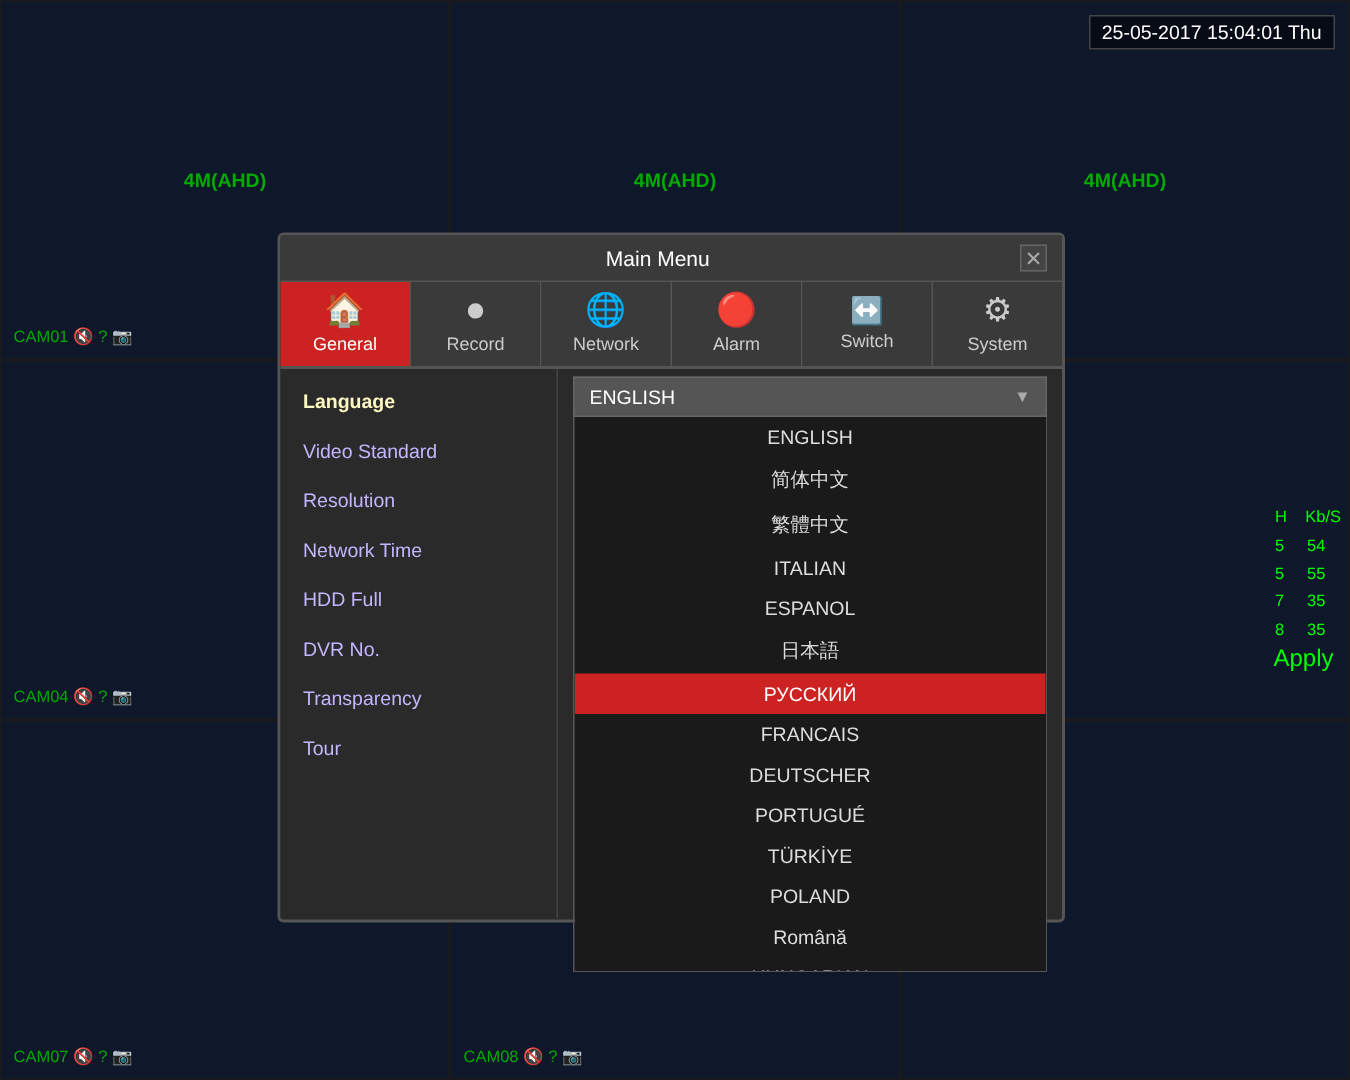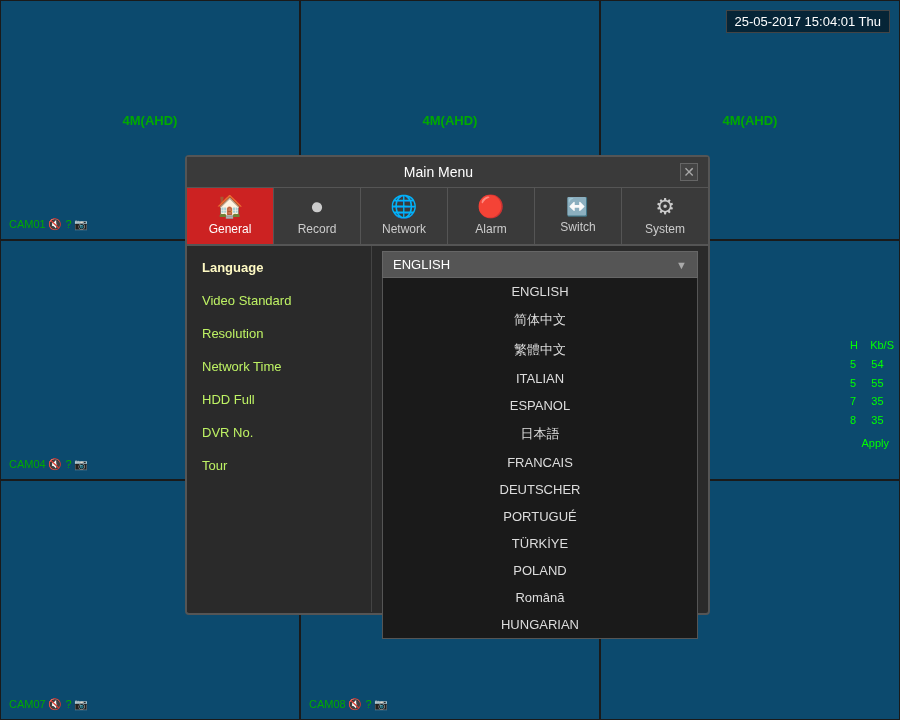--- a/index.html
+++ b/index.html
@@ -19,21 +19,21 @@
       top: 0; left: 0;
       width: 900px;
       height: 720px;
       display: grid;
       grid-template-columns: repeat(3, 1fr);
       grid-template-rows: repeat(3, 1fr);
     }
 
     .camera-cell {
       border: 1px solid #1a1a1a;
-      background: #0c4a6e;
+      background: #0f172a;
       position: relative;
     }
 
     .ahd-label {
       position: absolute;
       top: 50%;
       left: 50%;
       transform: translate(-50%, -50%);
       color: #00aa00;
       font-size: 13px;
@@ -149,21 +149,21 @@
     
     .sidebar {
       width: 185px;
       background: #2a2a2a;
       border-right: 1px solid #444;
       padding: 5px 0;
     }
 
     .sidebar-item {
       padding: 9px 15px;
-      color: #bef264;
+      color: #c4b5fd;
       font-size: 13px;
       cursor: pointer;
     }
 
     .sidebar-item.active {
       color: #fef9c3;
       font-weight: bold;
     }
 
     
@@ -253,21 +253,21 @@
   </div>
   <div class="camera-cell">
 
     <div style="position:absolute; right:5px; top:40%; color:#0f0; font-size:11px; line-height:1.7;">
       <div>H &nbsp;&nbsp; Kb/S</div>
       <div>5 &nbsp;&nbsp;&nbsp; 54</div>
       <div>5 &nbsp;&nbsp;&nbsp; 55</div>
       <div>7 &nbsp;&nbsp;&nbsp; 35</div>
       <div>8 &nbsp;&nbsp;&nbsp; 35</div>
     </div>
-    <div style="position:absolute; bottom: 30px; right:10px; color:#0f0; font-size:11px;">Apply</div>
+    <div style="position:absolute; bottom: 30px; right:10px; color:#0f0; font-size:16px;">Apply</div>
   </div>
 
   <div class="camera-cell">
     <div class="cam-label">CAM07 🔇 ? 📷</div>
   </div>
   <div class="camera-cell">
     <div class="cam-label">CAM08 🔇 ? 📷</div>
   </div>
   <div class="camera-cell"></div>
 </div>
@@ -321,20 +321,23 @@
         <span>Resolution</span>
       </div>
       <div class="sidebar-item">
         <span>Network Time</span>
       </div>
       <div class="sidebar-item">
         <span>HDD Full</span>
       </div>
       <div class="sidebar-item">
         <span>DVR No.</span>
+      </div>
+      <div class="sidebar-item">
+        <span>Transparency</span>
       </div>
       <div class="sidebar-item">
         <span>Tour</span>
       </div>
     </div>
 
     <div class="content-area">
       <div class="dropdown-container">
 
         <div class="dropdown-header">
@@ -342,20 +345,21 @@
           <span class="dropdown-arrow">▼</span>
         </div>
 
         <div class="dropdown-list">
           <div class="lang-item">ENGLISH</div>
           <div class="lang-item">简体中文</div>
           <div class="lang-item">繁體中文</div>
           <div class="lang-item">ITALIAN</div>
           <div class="lang-item">ESPANOL</div>
           <div class="lang-item">日本語</div>
+          <div class="lang-item selected">РУССКИЙ</div>
           <div class="lang-item">FRANCAIS</div>
           <div class="lang-item">DEUTSCHER</div>
           <div class="lang-item">PORTUGUÉ</div>
           <div class="lang-item">TÜRKİYE</div>
           <div class="lang-item">POLAND</div>
           <div class="lang-item">Română</div>
           <div class="lang-item">HUNGARIAN</div>
 
         </div>
       </div>

